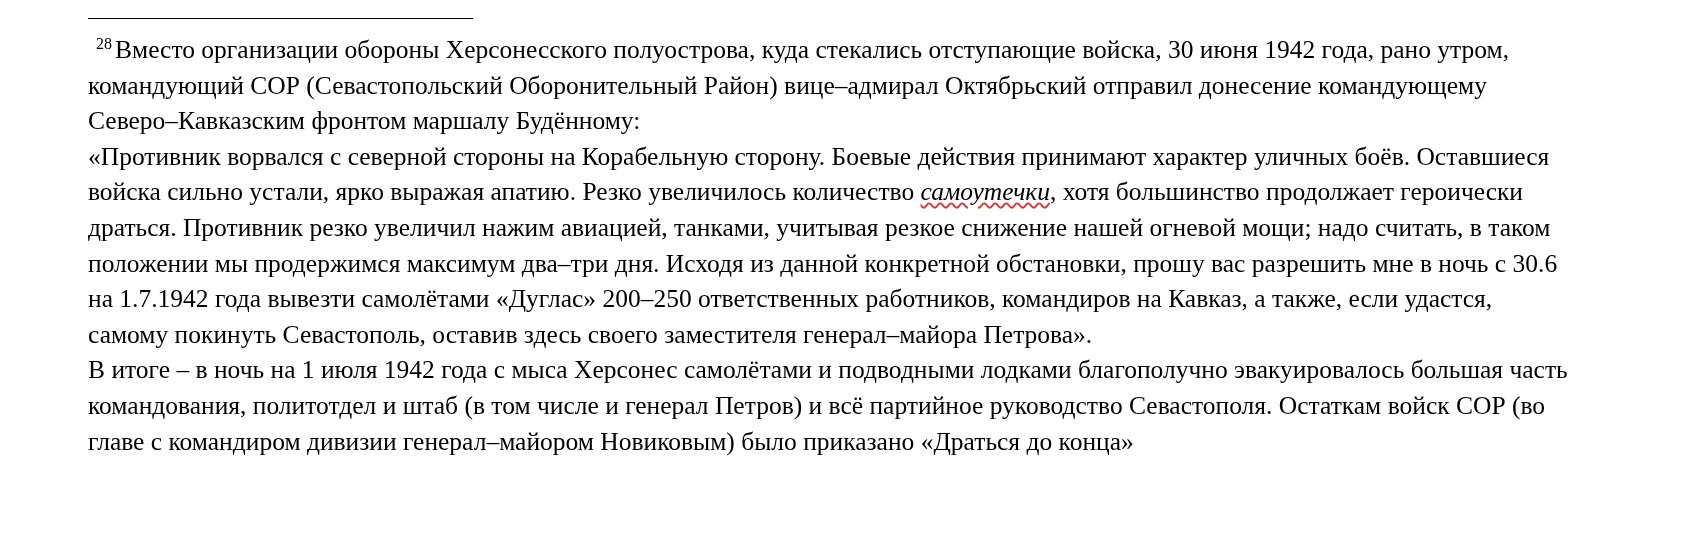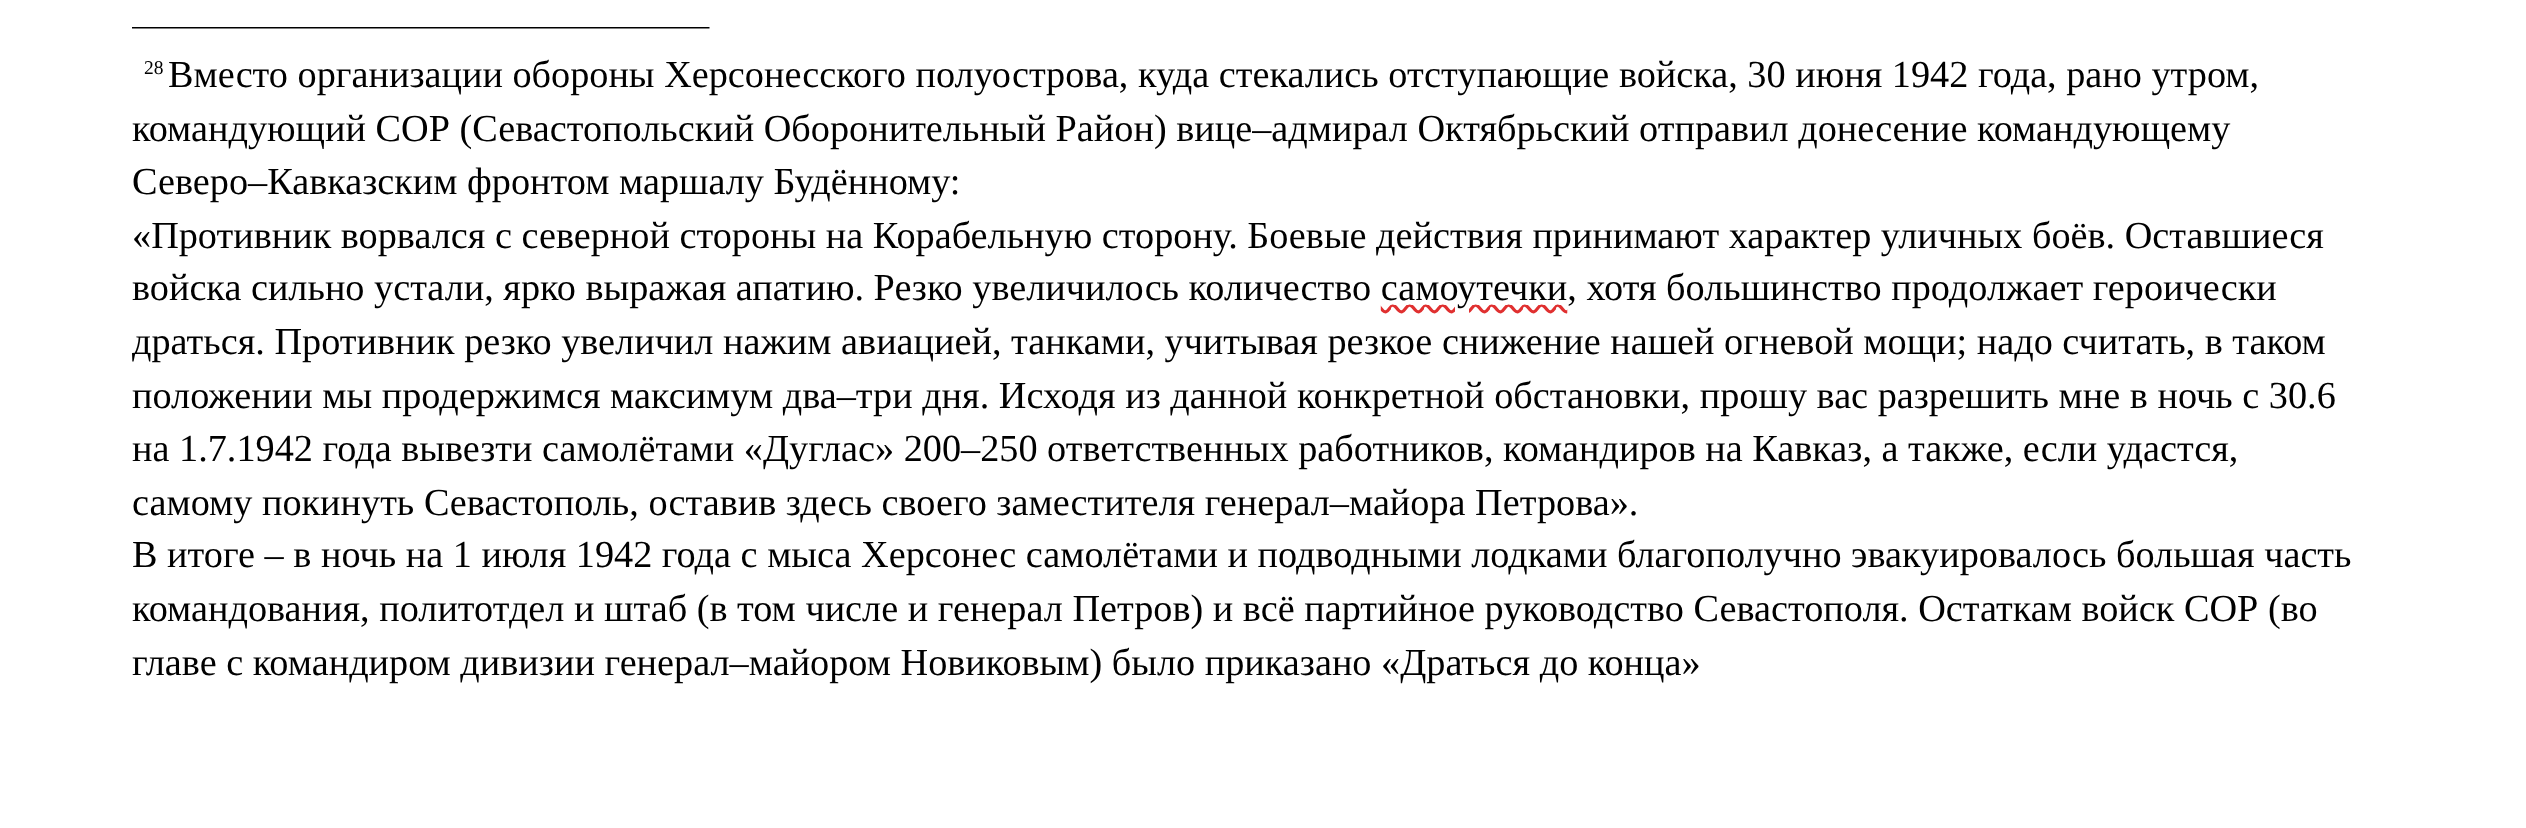--- a/index.html
+++ b/index.html
@@ -30,32 +30,33 @@
   }
   .footnote-body {
     font-size: 25.5px;
     line-height: 35.6px;
     text-align: left;
   }
   .footnote-body p {
     margin: 0;
   }
   .fn-marker {
-    font-size: 13px;
+    font-size: 16px;
     vertical-align: super;
     line-height: 0;
     padding-left: 8px;
     padding-right: 3px;
   }
   .spellcheck {
     text-decoration: underline;
     text-decoration-style: wavy;
     text-decoration-color: #e03030;
     text-decoration-thickness: 1.5px;
     text-underline-offset: 2px;
+    font-style: italic;
   }
 </style>
 </head>
 <body>
 
 <div class="page">
   <div class="footnote-block">
     <div class="footnote-rule"></div>
     <div class="footnote-body">
       <p>

